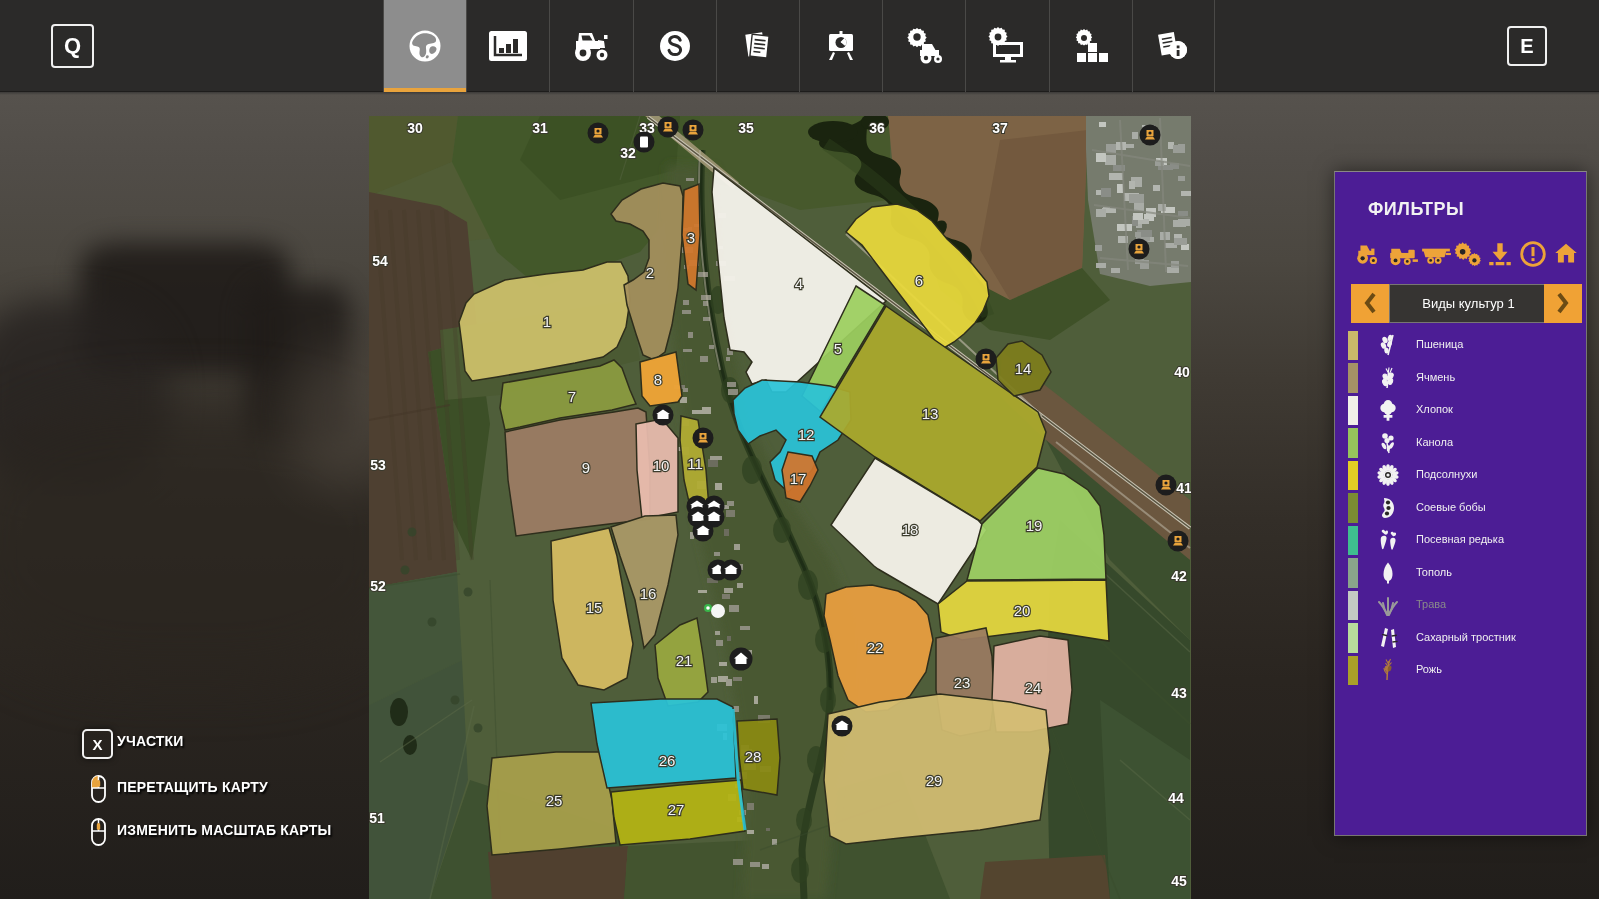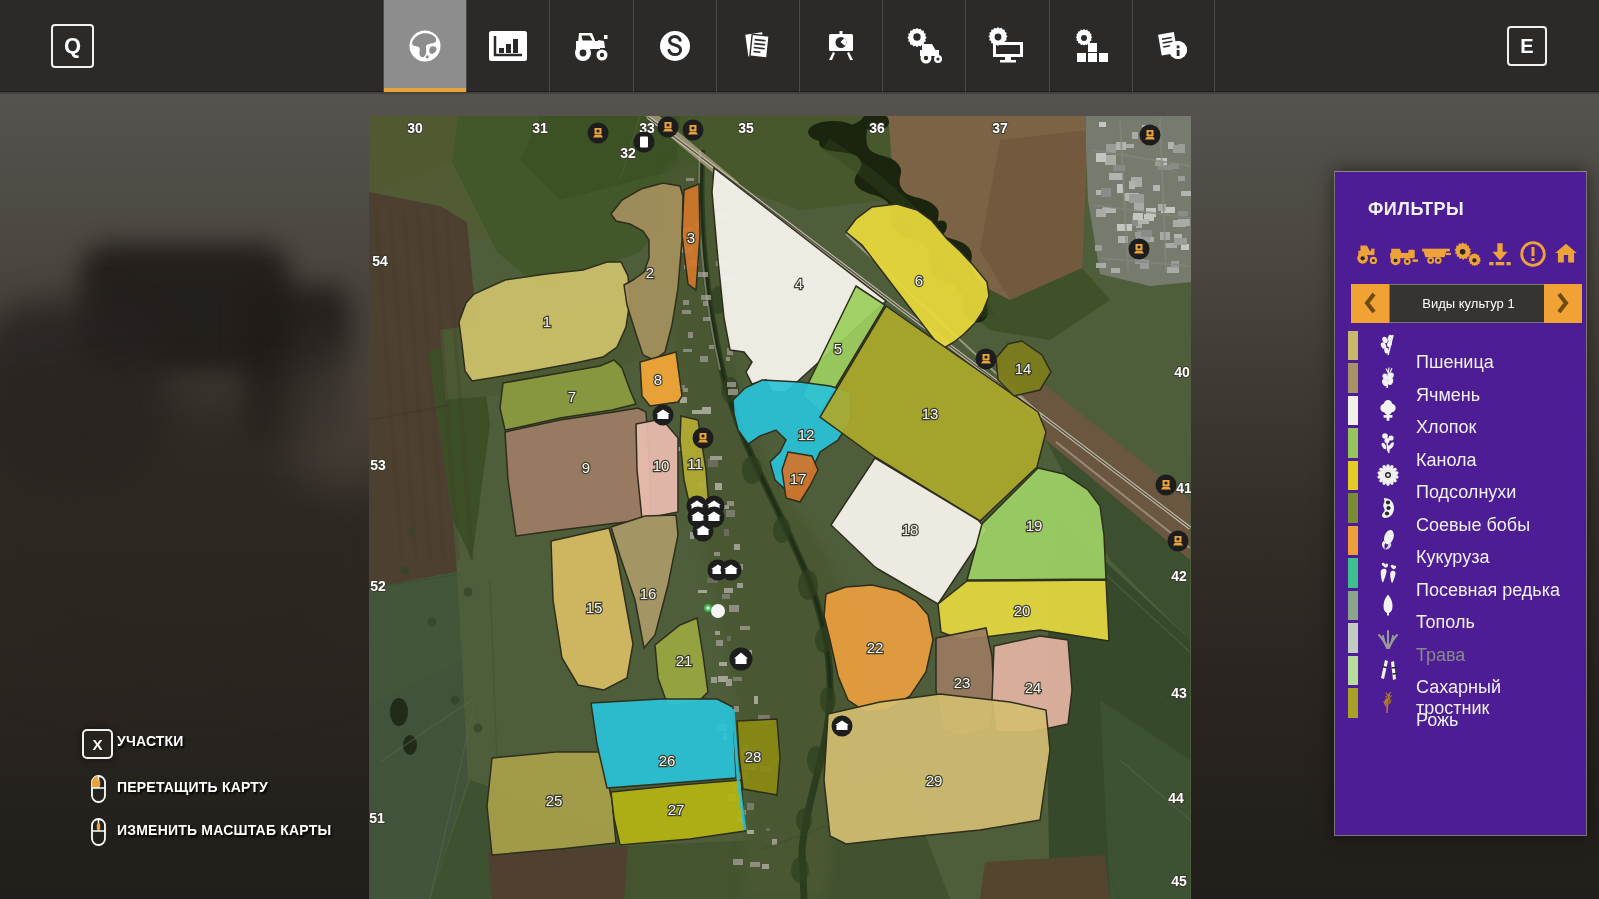--- a/index.html
+++ b/index.html
@@ -23,21 +23,21 @@
 #panel { position:absolute; left:1334px; top:171px; width:253px; height:665px; background:#4c1d95; border:1px solid #787672; border-top-color:#8a8885; box-shadow:0 0 18px rgba(0,0,0,0.5); }
 #panel h1 { font-size:18px; color:#f2f2f2; font-weight:bold; letter-spacing:0.5px; position:absolute; left:33px; top:27px; }
 .ficons { position:absolute; left:19px; top:68px; width:228px; display:flex; justify-content:space-between; align-items:center; }
 .navbar { position:absolute; left:16px; top:112px; width:231px; height:39px; }
 .navbar .btn { position:absolute; top:0; width:38px; height:39px; background:#f0a235; color:#5a3c10; font-weight:bold; font-size:20px; text-align:center; line-height:38px; }
 .navbar .mid { position:absolute; left:38px; top:0; width:159px; height:39px; background:#363432; border:1px solid #787672; color:#fff; font-size:13px; text-align:center; line-height:37px; }
 .croplist { position:absolute; left:13px; top:157px; width:230px; }
 .croprow { height:32.5px; position:relative; }
 .chip { position:absolute; left:0; top:1.5px; width:10px; height:29.5px; }
 .cicon { position:absolute; left:28px; top:4px; width:24px; height:24px; }
-.clabel { position:absolute; left:68px; top:23px; font-size:18px; color:#f0f0f0; }
+.clabel { position:absolute; left:68px; top:9px; font-size:11px; color:#f0f0f0; }
 
 #help { position:absolute; left:82px; top:729px; color:#fff; }
 .hrow { position:absolute; white-space:nowrap; font-size:14px; font-weight:bold; text-shadow:1.5px 1.5px 2px rgba(0,0,0,0.95); letter-spacing:0.2px; }
 </style>
 </head>
 <body>
 <div id="stage">
   <div id="bg"></div>
   <div class="blob" style="left:80px;top:243px;width:210px;height:130px;background:#201c19;opacity:.9;filter:blur(12px);border-radius:18%;"></div>
   <div class="blob" style="left:245px;top:285px;width:105px;height:160px;background:#201c19;opacity:.85;filter:blur(12px);border-radius:18%;"></div>
@@ -738,31 +738,20 @@
           <div class="chip" style="background:#7b8b33"></div>
           <div class="cicon"><svg width="24" height="24" viewBox="0 0 24 24">
               <path d="M8,2 C14,2 18,6 18,12 C18,18 14,22 9,22 C6,22 5,19 7,17 C9,15 9,14 8,12 C7,10 7,9 8,7 C9,5 8,4 8,2 Z" fill="#f2f2f2"></path>
               <circle cx="12" cy="6.5" r="2.1" fill="#282624"></circle>
               <circle cx="12.5" cy="12" r="2.1" fill="#282624"></circle>
               <circle cx="11" cy="17.5" r="2.1" fill="#282624"></circle>
             </svg></div>
           <div class="clabel" style="color:#f0f0f0">Соевые бобы</div>
         </div>
 <div class="croprow">
-          <div class="chip" style="background:#eda038"></div>
-          <div class="cicon"><svg width="24" height="24" viewBox="0 0 24 24">
-              <g transform="rotate(18 12 12)" fill="#f2f2f2">
-                <ellipse cx="12" cy="9" rx="4.6" ry="7.4"></ellipse>
-                <path d="M8,14 C6,18 9,21 12,22 C10,19 10,17 10.5,15.5 Z"></path>
-                <path d="M16,14 C18,18 15,21 12,22 C14,19 14,17 13.5,15.5 Z" fill-opacity="0.85"></path>
-              </g>
-            </svg></div>
-          <div class="clabel" style="color:#f0f0f0">Кукуруза</div>
-        </div>
-<div class="croprow">
           <div class="chip" style="background:#3fbe8f"></div>
           <div class="cicon"><svg width="24" height="24" viewBox="0 0 24 24">
               <g fill="#f2f2f2">
                 <path d="M6,4 C5,2.5 6.5,1 8,2 L9.5,3.5 C10,2 12,2 12,4 C12,6 10.5,7 9,6.5 Z"></path>
                 <path d="M7,8 C9.5,7 11,8.5 10.5,11 C10,13.8 8.5,17.5 7.5,20.5 C7.2,21.5 6.3,21.5 6,20.5 C5.2,17 4.5,13 4.8,10.5 C5,9 5.8,8.3 7,8 Z"></path>
                 <path d="M15,6 C14,4.5 15.5,3 17,4 L18,5 C19,4 20.5,5 20,6.5 C19.5,8 18,8.5 16.8,8 Z"></path>
                 <path d="M16,10 C18.5,9.3 20,10.8 19.5,13 C19,15.5 17.8,18.5 16.8,21 C16.5,22 15.6,22 15.3,21 C14.7,18 14,14.5 14.2,12.3 C14.4,11 15,10.3 16,10 Z"></path>
               </g>
             </svg></div>
           <div class="clabel" style="color:#f0f0f0">Посевная редька</div>

